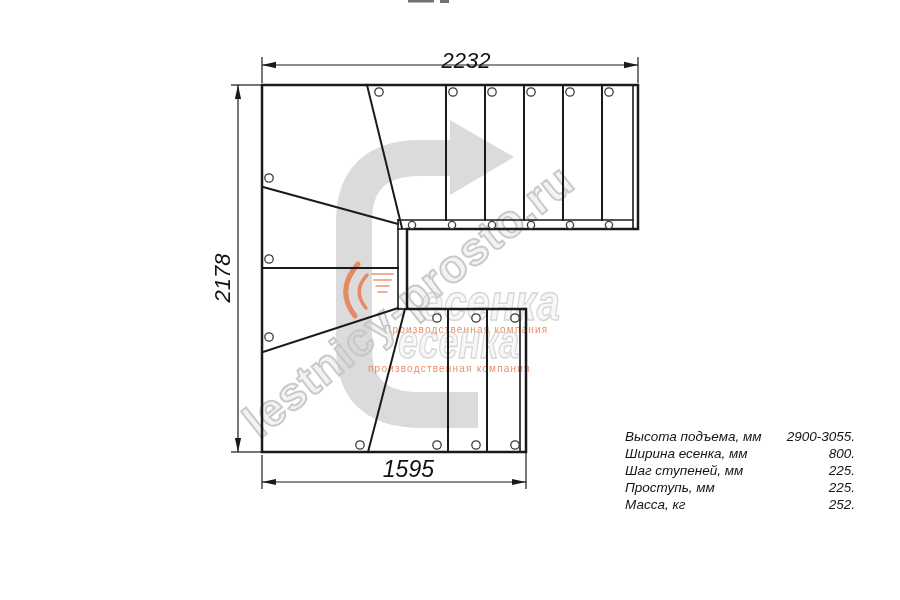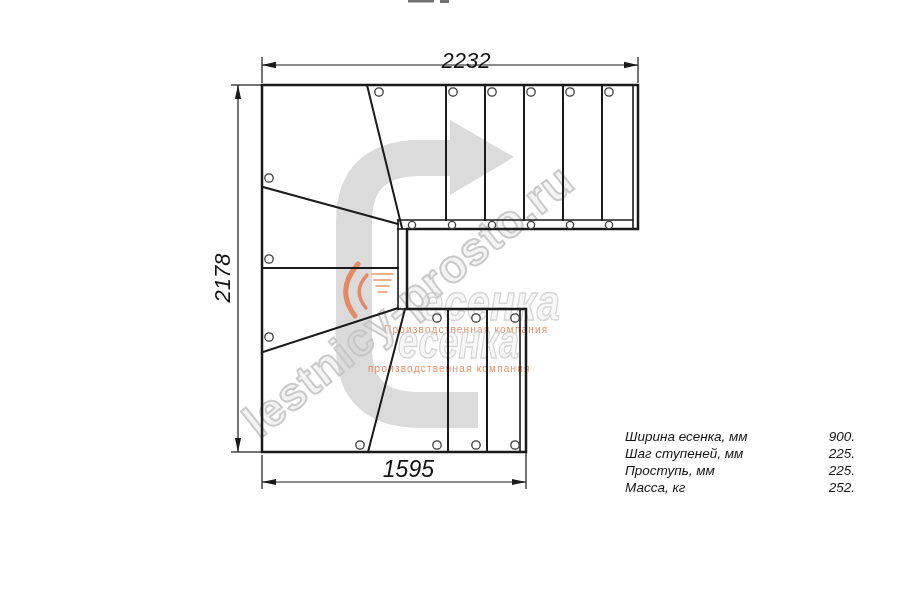--- a/index.html
+++ b/index.html
@@ -173,24 +173,28 @@
       <polygon class="fillink" points="526,482 512,478.9 512,485.1"></polygon>
     </g>
   </svg>
 
   <div class="dim dim-top">2232</div>
   <div class="dim dim-left">2178</div>
   <div class="dim dim-bottom">1595</div>
 
   <div class="spec">
 
+      <div class="spec-row">
+        <span class="spec-label">Высота подъема, мм</span>
+        <span class="spec-value">2900-3055.</span>
+      </div>
 
       <div class="spec-row">
         <span class="spec-label">Ширина есенка, мм</span>
-        <span class="spec-value">900.</span>
+        <span class="spec-value">800.</span>
       </div>
 
       <div class="spec-row">
         <span class="spec-label">Шаг ступеней, мм</span>
         <span class="spec-value">225.</span>
       </div>
 
       <div class="spec-row">
         <span class="spec-label">Проступь, мм</span>
         <span class="spec-value">225.</span>

